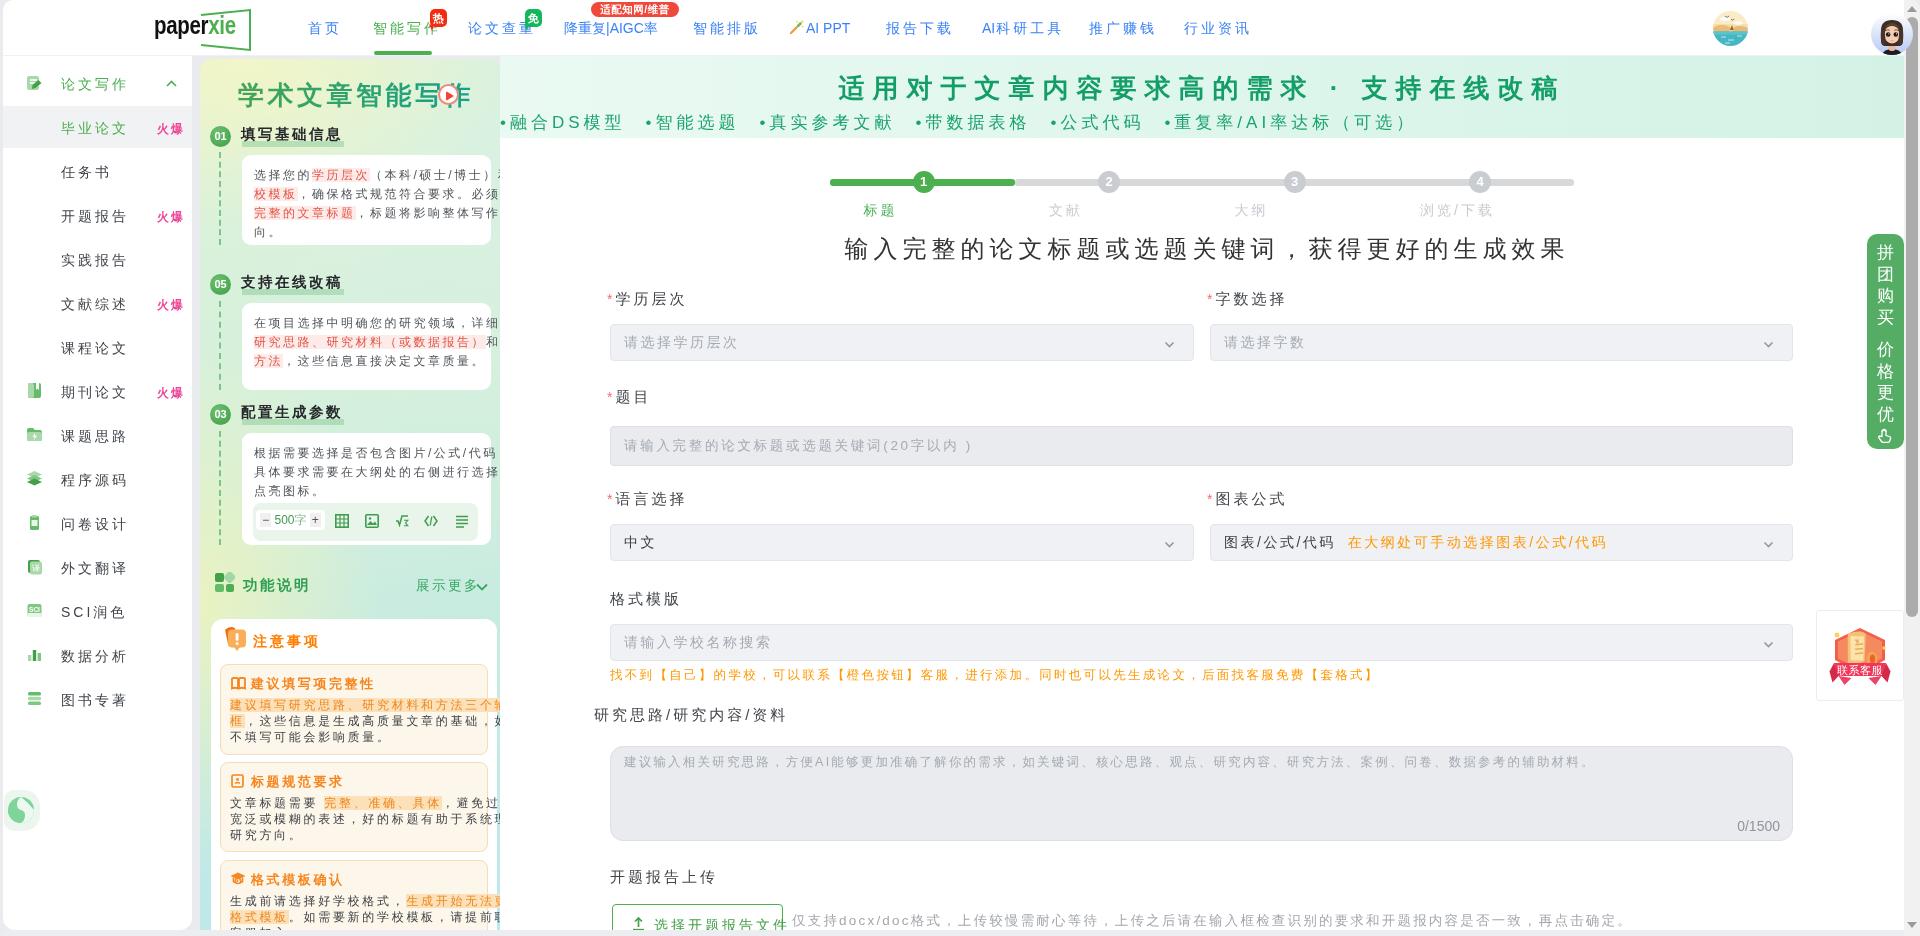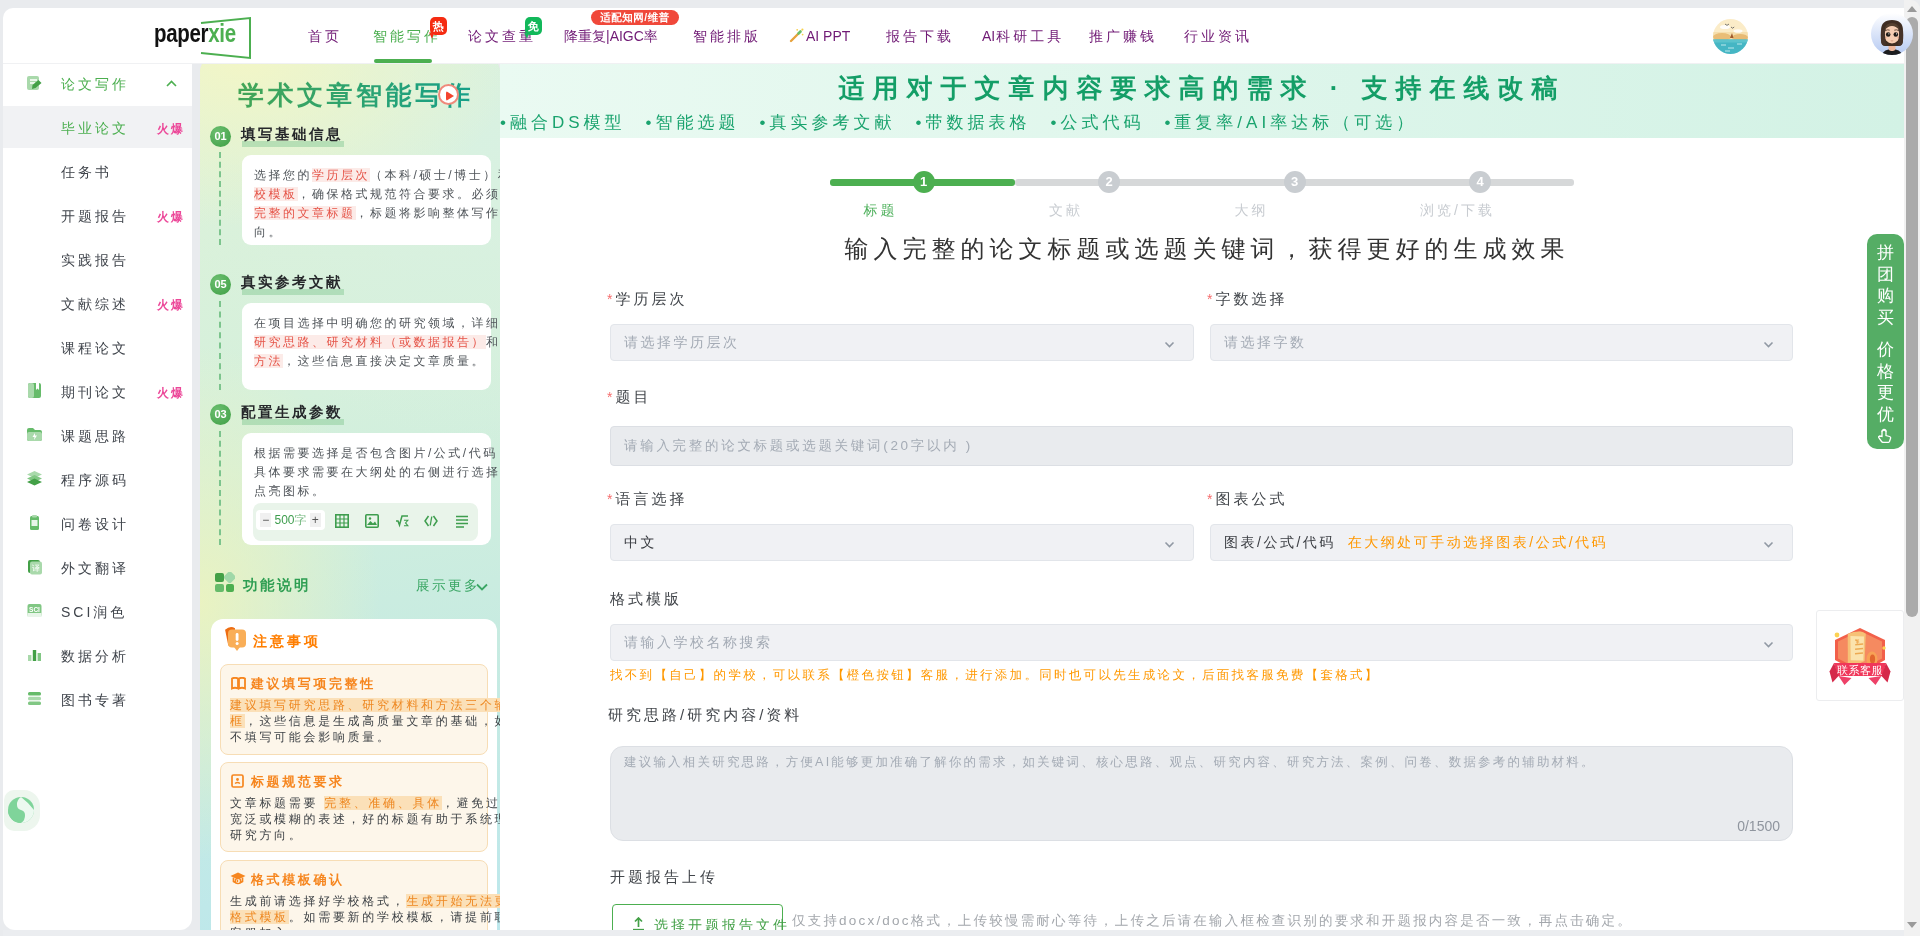--- a/index.html
+++ b/index.html
@@ -3,22 +3,22 @@
 <meta charset="utf-8">
 <title>paperxie</title>
 <style>
 *{margin:0;padding:0;box-sizing:border-box}
 html,body{width:1920px;height:936px;overflow:hidden}
 body{background:#e9ebee;font-family:"Liberation Sans",sans-serif;-webkit-font-smoothing:antialiased}
 #app{position:absolute;left:0;top:0;width:1920px;height:936px;background:#e9ebee}
 .abs{position:absolute}
 .cjk{letter-spacing:3px}
 
-#nav{position:absolute;left:3px;top:8px;width:1901px;height:56px;background:#fff;border-radius:10px 0 0 0;border-bottom:1px solid #f0f1f3;z-index:20}
-.navitem{position:absolute;top:20px;font-size:14px;color:#701a75;letter-spacing:3px;white-space:nowrap}
+#nav{position:absolute;left:3px;top:0;width:1901px;height:56px;background:#fff;border-radius:10px 0 0 0;border-bottom:1px solid #f0f1f3;z-index:20}
+.navitem{position:absolute;top:20px;font-size:14px;color:#3b82f6;letter-spacing:3px;white-space:nowrap}
 .navitem.mixed{letter-spacing:0}
 #nav-underline{position:absolute;left:371px;top:51px;width:58px;height:4px;background:#4caf50;border-radius:2px}
 .badge{position:absolute;color:#fff;font-weight:bold;text-align:center}
 #badge-hot{left:426.5px;top:9px;width:17.5px;height:17.5px;background:#f52b11;border-radius:5px;font-size:11px;line-height:18px;letter-spacing:0}
 #badge-hot:after{content:"";position:absolute;left:-1.5px;bottom:-3.5px;width:0;height:0;border-top:5px solid #f52b11;border-left:5px solid transparent;transform:rotate(20deg)}
 #badge-free{left:521.5px;top:9px;width:17.5px;height:17.5px;background:#12b85a;border-radius:5px;font-size:11px;line-height:18px;letter-spacing:0}
 #badge-free:after{content:"";position:absolute;left:-1.5px;bottom:-3.5px;width:0;height:0;border-top:5px solid #12b85a;border-left:5px solid transparent;transform:rotate(20deg)}
 #badge-pill{left:588px;top:2px;width:88px;height:14.5px;background:#f0483a;border-radius:8px;font-size:10.5px;line-height:14.5px;letter-spacing:0.5px}
 
 #logo{position:absolute;left:150.5px;top:11px;font-size:25px;font-weight:bold;letter-spacing:-0.4px;transform:scaleX(0.82);transform-origin:0 0;white-space:nowrap}
@@ -215,21 +215,21 @@
 </div>
 
 <div id="panel">
   <div class="ptitle">学术文章智能写作</div>
   <div class="play"></div>
   <div class="stepc" style="top:67px">01</div>
   <div class="steplab" style="top:66px">填写基础信息</div>
   <div class="dash" style="top:93px;height:93px"></div>
   <div class="pcard" style="top:96px;height:90px">选择您的<span class="rd">学历层次</span>（本科/硕士/博士）和<br><span class="rd">校模板</span>，确保格式规范符合要求。必须输入<br><span class="rd">完整的文章标题</span>，标题将影响整体写作方<br>向。</div>
   <div class="stepc" style="top:215px">05</div>
-  <div class="steplab" style="top:214px">真实参考文献</div>
+  <div class="steplab" style="top:214px">支持在线改稿</div>
   <div class="dash" style="top:242px;height:89px"></div>
   <div class="pcard" style="top:244px;height:87px">在项目选择中明确您的研究领域，详细描述<br><span class="rd">研究思路、研究材料（或数据报告）</span>和<br><span class="rd">方法</span>，这些信息直接决定文章质量。</div>
   <div class="stepc" style="top:345px">03</div>
   <div class="steplab" style="top:344px">配置生成参数</div>
   <div class="dash" style="top:372px;height:114px"></div>
   <div class="pcard" style="top:374px;height:112px">根据需要选择是否包含图片/公式/代码，在<br>具体要求需要在大纲处的右侧进行选择操作<br>点亮图标。</div>
   <div class="abs" style="left:53px;top:444px;width:225px;height:38px;background:#e9f4ea;border-radius:8px"></div>
   <div class="abs" style="left:56px;top:451px;width:69px;height:20px;background:#fff;border-radius:4px;font-size:12px;text-align:center;line-height:20px;color:#3e9d4e"><span style="color:#555;background:#f0f0f0;padding:0 2px">−</span> 500<span style="opacity:.75">字</span> <span style="color:#555;background:#f0f0f0;padding:0 2px">+</span></div>
   <svg class="abs" style="left:135px;top:455px" width="14" height="14" viewBox="0 0 14 14">
         <rect x="0.8" y="0.8" width="12.4" height="12.4" fill="none" stroke="#3e9d4e" stroke-width="1.6"></rect>
@@ -332,21 +332,21 @@
           <path d="M1.5 3.5 L5.5 7.5 L9.5 3.5" stroke="#9199a4" stroke-width="1.6" fill="none"></path>
         </svg></div>
   <div class="sel" style="left:710px;top:468px;width:583px"><span class="val">图表/公式/代码</span><span class="orange" style="margin-left:12px">在大纲处可手动选择图表/公式/代码</span><svg class="chev" viewBox="0 0 11 11">
           <path d="M1.5 3.5 L5.5 7.5 L9.5 3.5" stroke="#9199a4" stroke-width="1.6" fill="none"></path>
         </svg></div>
   <div class="flabel" style="left:110px;top:534px">格式模版</div>
   <div class="sel" style="left:110px;top:568px;width:1183px">请输入学校名称搜索<svg class="chev" viewBox="0 0 11 11">
           <path d="M1.5 3.5 L5.5 7.5 L9.5 3.5" stroke="#9199a4" stroke-width="1.6" fill="none"></path>
         </svg></div>
   <div class="flabel orange" style="left:110px;top:611px;font-size:12.5px;letter-spacing:2.3px;color:#ff9800">找不到【自己】的学校，可以联系【橙色按钮】客服，进行添加。同时也可以先生成论文，后面找客服免费【套格式】</div>
-  <div class="flabel" style="left:108px;top:650px">研究思路/研究内容/资料</div>
+  <div class="flabel" style="left:94px;top:650px">研究思路/研究内容/资料</div>
   <div class="abs" style="left:110px;top:690px;width:1183px;height:95px;background:#e9ebee;border:1px solid #dcdfe4;border-radius:13px">
     <div style="position:absolute;left:13px;top:7px;font-size:12.5px;letter-spacing:2.2px;color:#a4abb5;white-space:nowrap">建议输入相关研究思路，方便AI能够更加准确了解你的需求，如关键词、核心思路、观点、研究内容、研究方法、案例、问卷、数据参考的辅助材料。</div>
     <div style="position:absolute;right:12px;bottom:6px;font-size:14px;color:#8f959e">0/1500</div>
   </div>
   <div class="flabel" style="left:110px;top:812px">开题报告上传</div>
   <div class="abs" style="left:112px;top:848px;width:171px;height:40px;border:1px solid #4caf50;border-radius:4px;background:#fff">
     <svg class="abs" style="left:19px;top:12px" width="13" height="14" viewBox="0 0 13 14">
           <path d="M6.5 10 V1.5 M3 4.5 L6.5 1 L10 4.5" stroke="#43a047" stroke-width="1.7" fill="none"></path>
           <path d="M1 12.7 h11" stroke="#43a047" stroke-width="1.7"></path>
         </svg>

